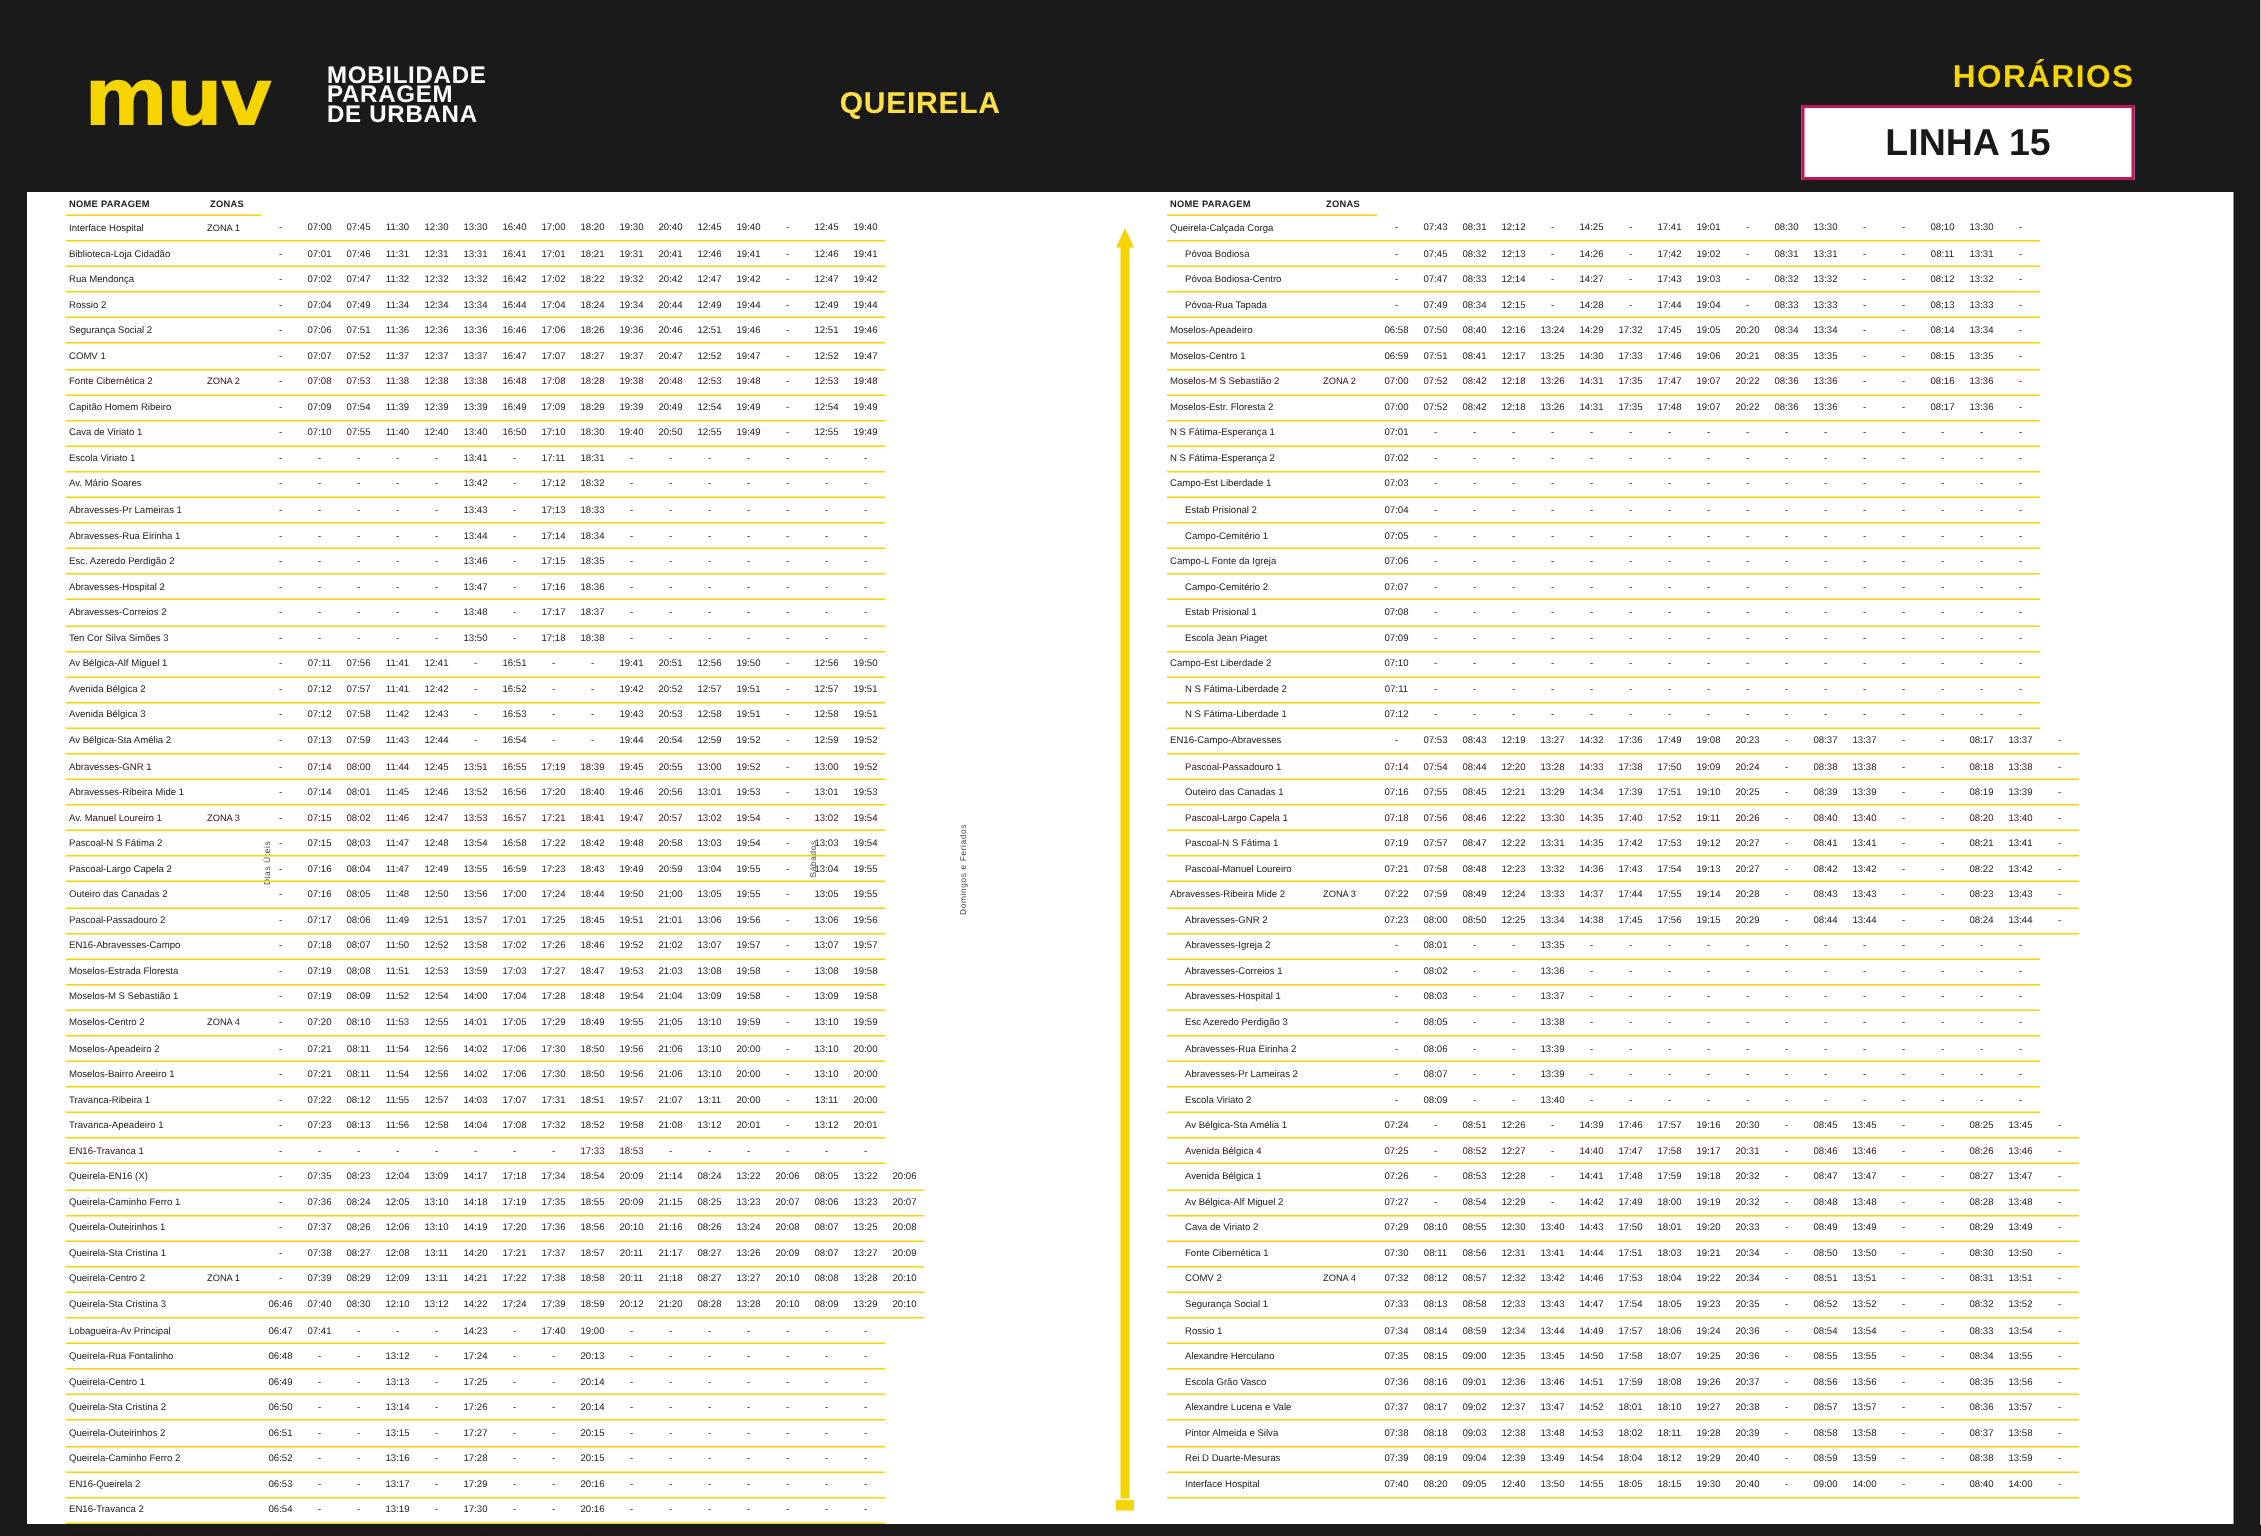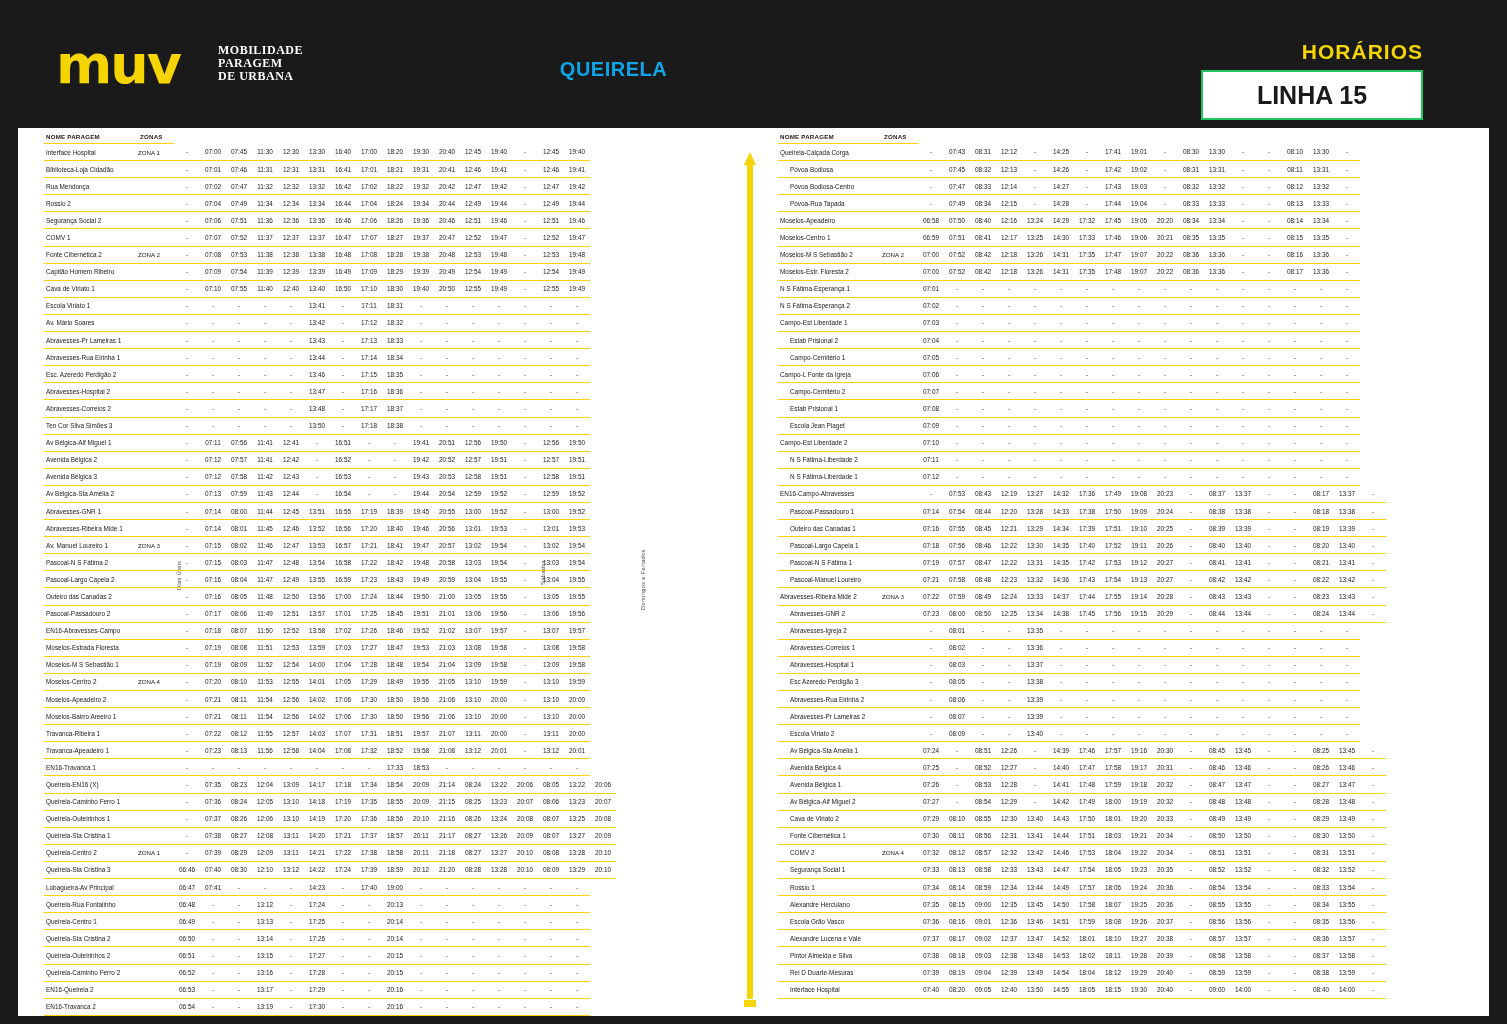--- a/index.html
+++ b/index.html
@@ -2,24 +2,24 @@
 <html><head>
 <meta charset="utf-8">
 <style>
   html,body{margin:0;padding:0;}
   body{width:1507px;height:1024px;background:#ffffff;font-family:"Liberation Sans",sans-serif;overflow:hidden;}
   .page{position:relative;width:1507px;height:1024px;background:#fff;}
   
   .topbar{position:absolute;left:0;top:0;width:1507px;height:128px;background:#1a1a1a;}
   .logo{position:absolute;left:56px;top:38px;width:250px;height:55px;}
   .logo-mark{position:absolute;left:0;top:0;font-family:"DejaVu Sans",sans-serif;font-weight:bold;font-size:54px;color:#f5d400;letter-spacing:-2px;line-height:54px;}
-  .logo-sub{position:absolute;left:162px;top:6px;font-size:12px;font-weight:bold;color:#ffffff;line-height:13px;letter-spacing:0.5px;font-family:Liberation Serif, serif;}
-  .headline{position:absolute;left:0;top:58px;width:1227px;text-align:center;color:#0ea5e9;font-size:20px;font-weight:bold;letter-spacing:0.5px;}
+  .logo-sub{position:absolute;left:162px;top:6px;font-size:16px;font-weight:bold;color:#ffffff;line-height:13px;letter-spacing:0.5px;}
+  .headline{position:absolute;left:0;top:58px;width:1227px;text-align:center;color:#fde047;font-size:20px;font-weight:bold;letter-spacing:0.5px;}
   .horarios{position:absolute;right:84px;top:40px;color:#f5d400;font-size:21px;font-weight:bold;letter-spacing:1px;}
-  .linebox{position:absolute;right:84px;top:70px;width:218px;height:46px;border:2px solid #22c55e;background:#ffffff;}
+  .linebox{position:absolute;right:84px;top:70px;width:218px;height:46px;border:2px solid #be185d;background:#ffffff;}
   .linebox span{display:block;width:100%;text-align:center;line-height:46px;font-size:25px;font-weight:bold;color:#1a1a1a;}
   
   .leftbar{position:absolute;left:0;top:128px;width:18px;height:896px;background:#1a1a1a;}
   .rightbar{position:absolute;right:0;top:128px;width:18px;height:896px;background:#1a1a1a;}
   .bottombar{position:absolute;left:0;bottom:0;width:1507px;height:8px;background:#1a1a1a;}
 
   .tableblock{position:absolute;top:133px;}
   .tableblock.left{left:44px;}
   .tableblock.right{left:778px;}
   table{border-collapse:collapse;font-size:6.4px;color:#1a1a1a;}

